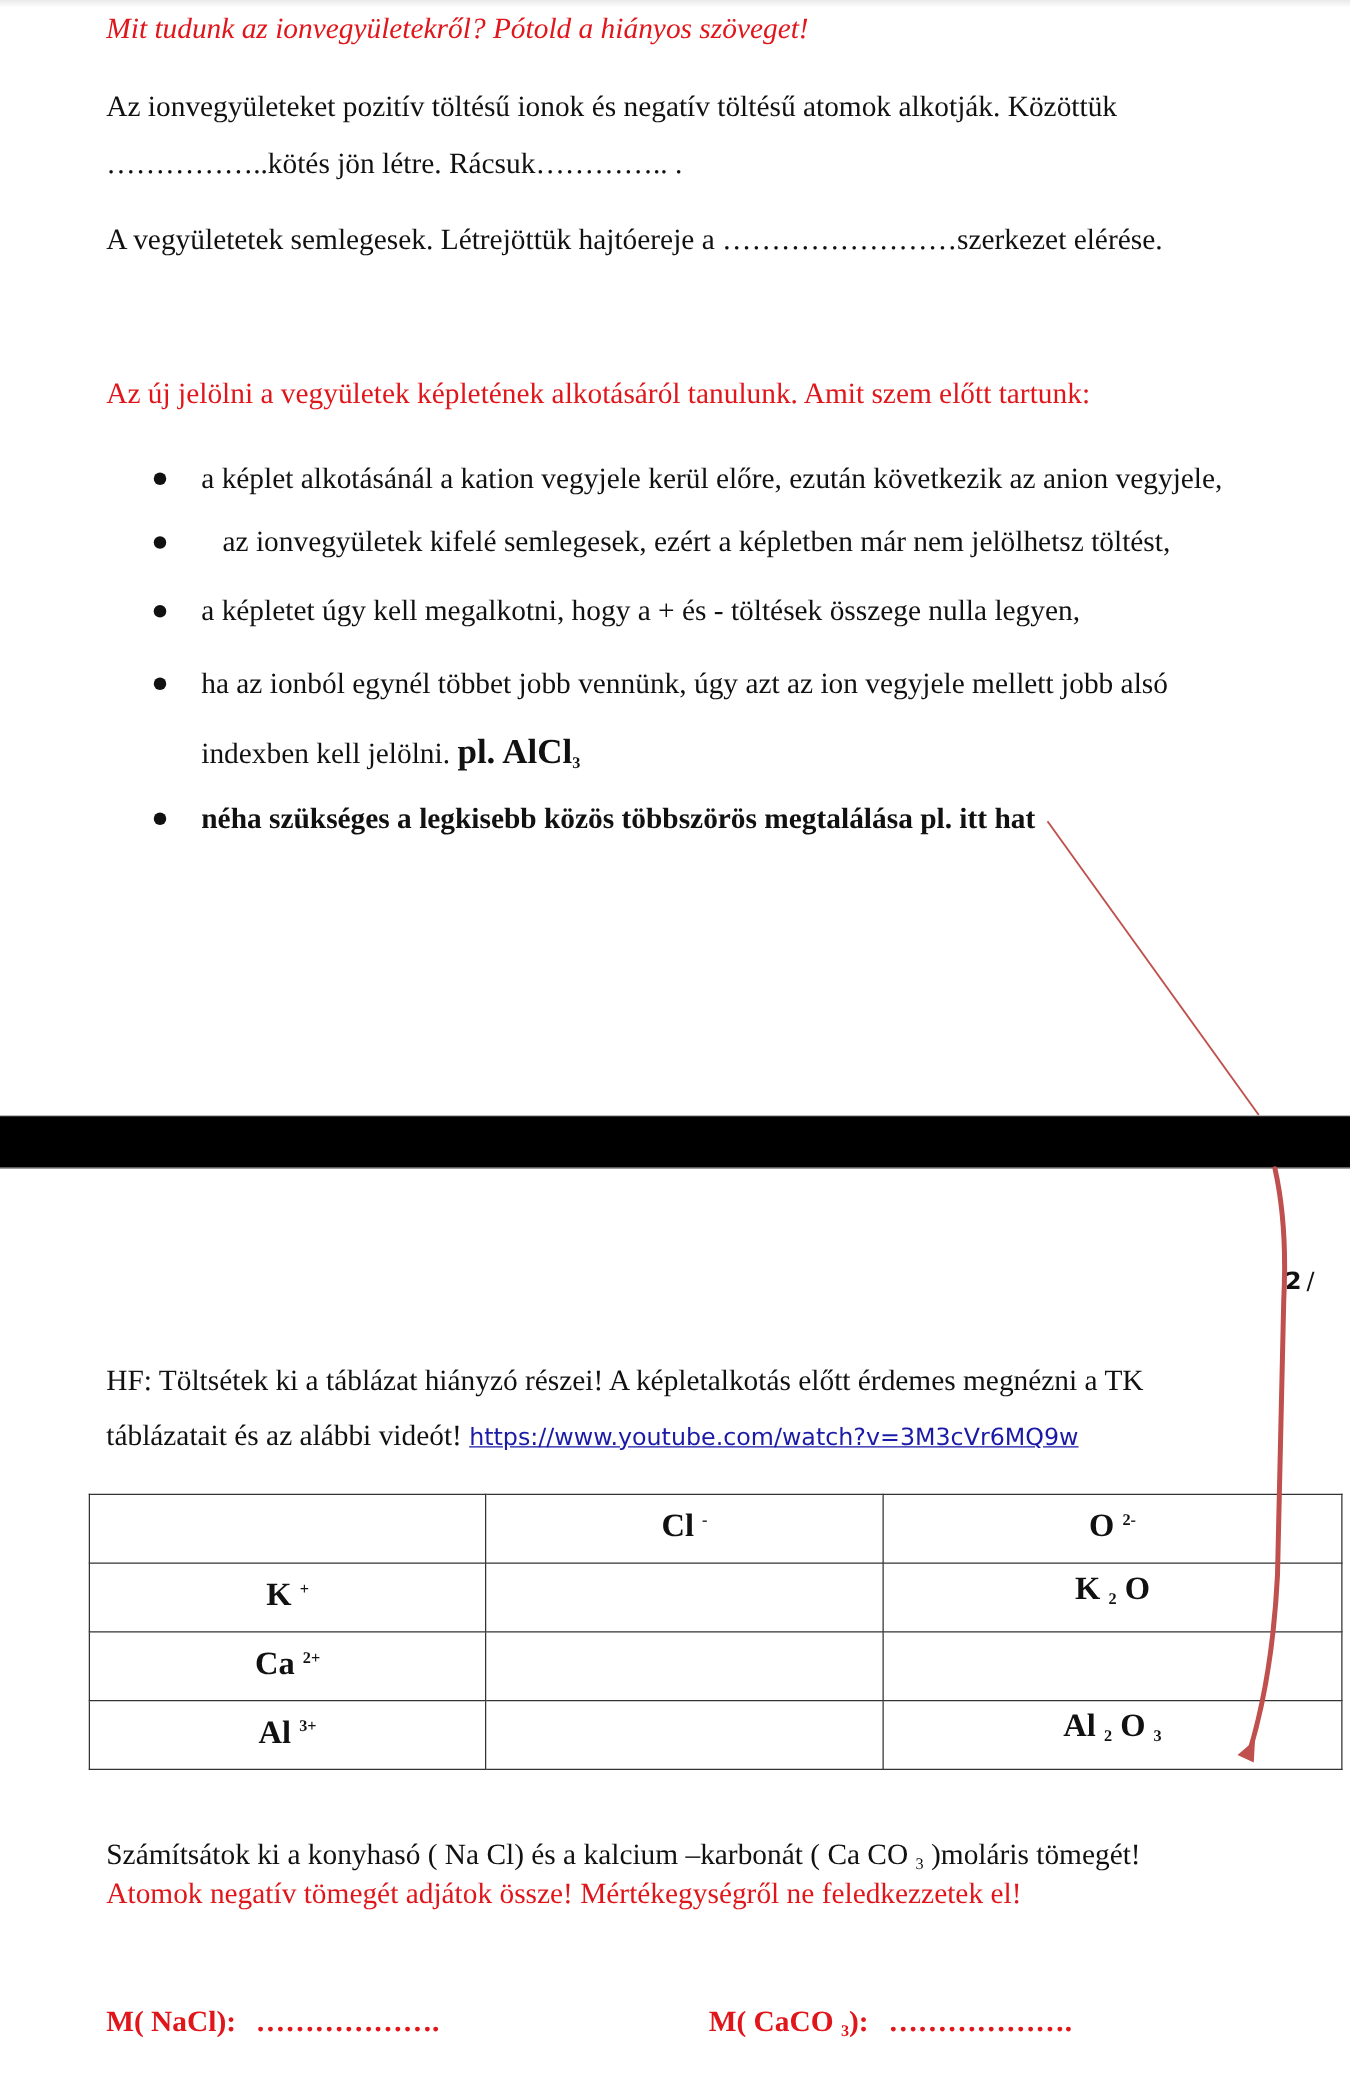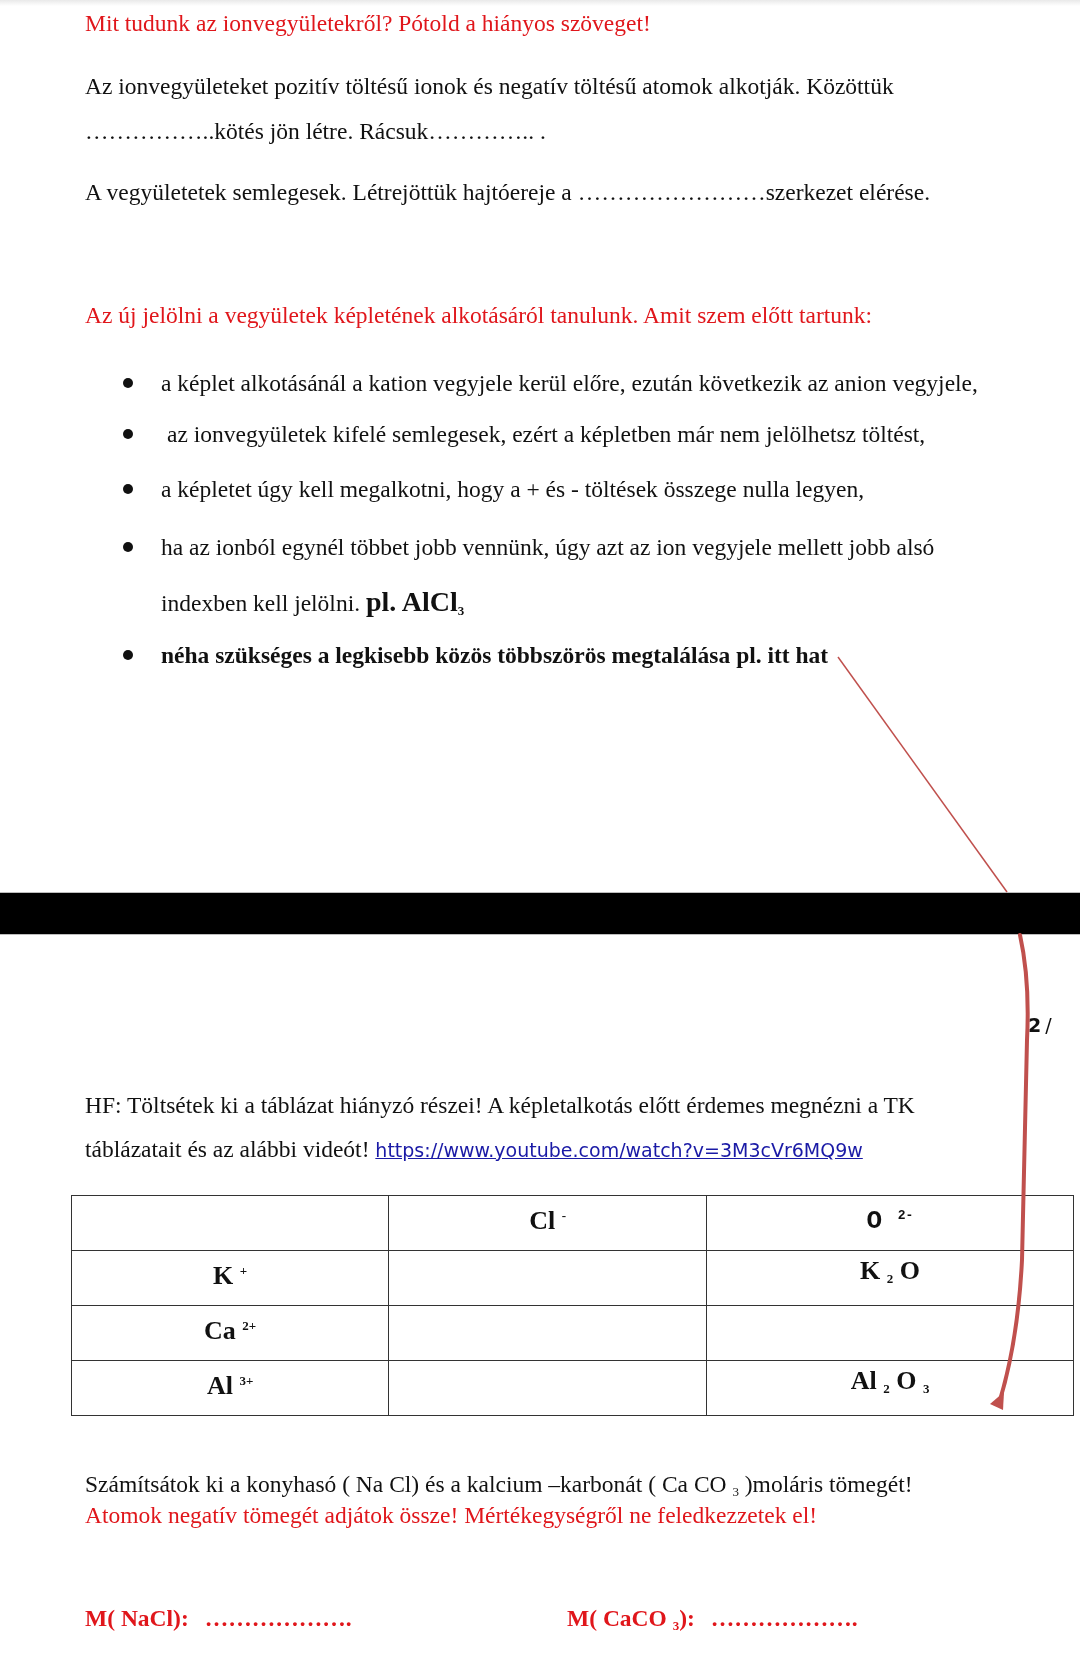--- a/index.html
+++ b/index.html
@@ -21,40 +21,40 @@
     border-top: 1px solid #bdbdbd; border-bottom: 1px solid #bdbdbd; box-sizing: border-box; }
   .pagenum { position: absolute; left: 1028px; top: 1014px; font-family: "DejaVu Sans", sans-serif;
     font-size: 19px; font-weight: bold; color: #111; }
   .pagenum .slash { font-weight: normal; margin-left: 4px; }
   .link { font-family: "DejaVu Sans", sans-serif; font-size: 19px; color: #1a1aa6; text-decoration: underline; }
   table.ion { position: absolute; left: 71px; top: 1195px; width: 1003px; border-collapse: collapse; }
   table.ion td { border: 1.5px solid #333; height: 54px; padding: 0; text-align: center; vertical-align: top;
     font-weight: bold; font-size: 26px; line-height: 40px; }
   table.ion td.c0 { width: 333px; }
   table.ion td.c1 { width: 334px; }
-  table.ion td.c2 { width: 386px; font-family: Liberation Mono, monospace; }
+  table.ion td.c2 { width: 386px; }
   .overlay { position: absolute; left: 0; top: 0; pointer-events: none; }
 </style>
 </head>
 <body>
 
 <div class="topshade"></div>
 
-<div class="line red" style="left:85px; top:9px;">Mit tudunk az ionvegyületekről? Pótold a hiányos szöveget!</div>
+<div class="line red" style="left:85px; top:9px;font-style:italic;">Mit tudunk az ionvegyületekről? Pótold a hiányos szöveget!</div>
 <div class="line" style="left:85px; top:72px;">Az ionvegyületeket pozitív töltésű ionok és negatív töltésű atomok alkotják.  Közöttük</div>
 <div class="line" style="left:85px; top:117px;">……………..kötés jön létre. Rácsuk………….. .</div>
 <div class="line" style="left:85px; top:178px;">A vegyületetek semlegesek.  Létrejöttük hajtóereje a ……………………szerkezet elérése.</div>
 
 <div class="line red" style="left:85px; top:301px;">Az új jelölni a vegyületek képletének alkotásáról tanulunk. Amit szem előtt tartunk:</div>
 
 <div class="bullet" style="left:123px; top:378px;"></div>
 <div class="line" style="left:161px; top:369px;">a képlet alkotásánál a kation vegyjele kerül előre, ezután következik az anion vegyjele,</div>
 
 <div class="bullet" style="left:123px; top:429px;"></div>
-<div class="line" style="left:167px; top:420px;">az ionvegyületek kifelé semlegesek, ezért a képletben már nem jelölhetsz töltést,</div>
+<div class="line" style="left:178px; top:420px;">az ionvegyületek kifelé semlegesek, ezért a képletben már nem jelölhetsz töltést,</div>
 
 <div class="bullet" style="left:123px; top:484px;"></div>
 <div class="line" style="left:161px; top:475px;">a képletet úgy kell megalkotni, hogy a + és - töltések összege nulla legyen,</div>
 
 <div class="bullet" style="left:123px; top:542px;"></div>
 <div class="line" style="left:161px; top:533px;">ha az ionból egynél többet jobb vennünk, úgy azt az ion vegyjele mellett jobb alsó</div>
 <div class="line" style="left:161px; top:588px;">
   <span>indexben kell jelölni.</span>
   <span class="bold" style="font-size:28px;">pl. AlCl</span><span class="bold sub">3</span>
 </div>

